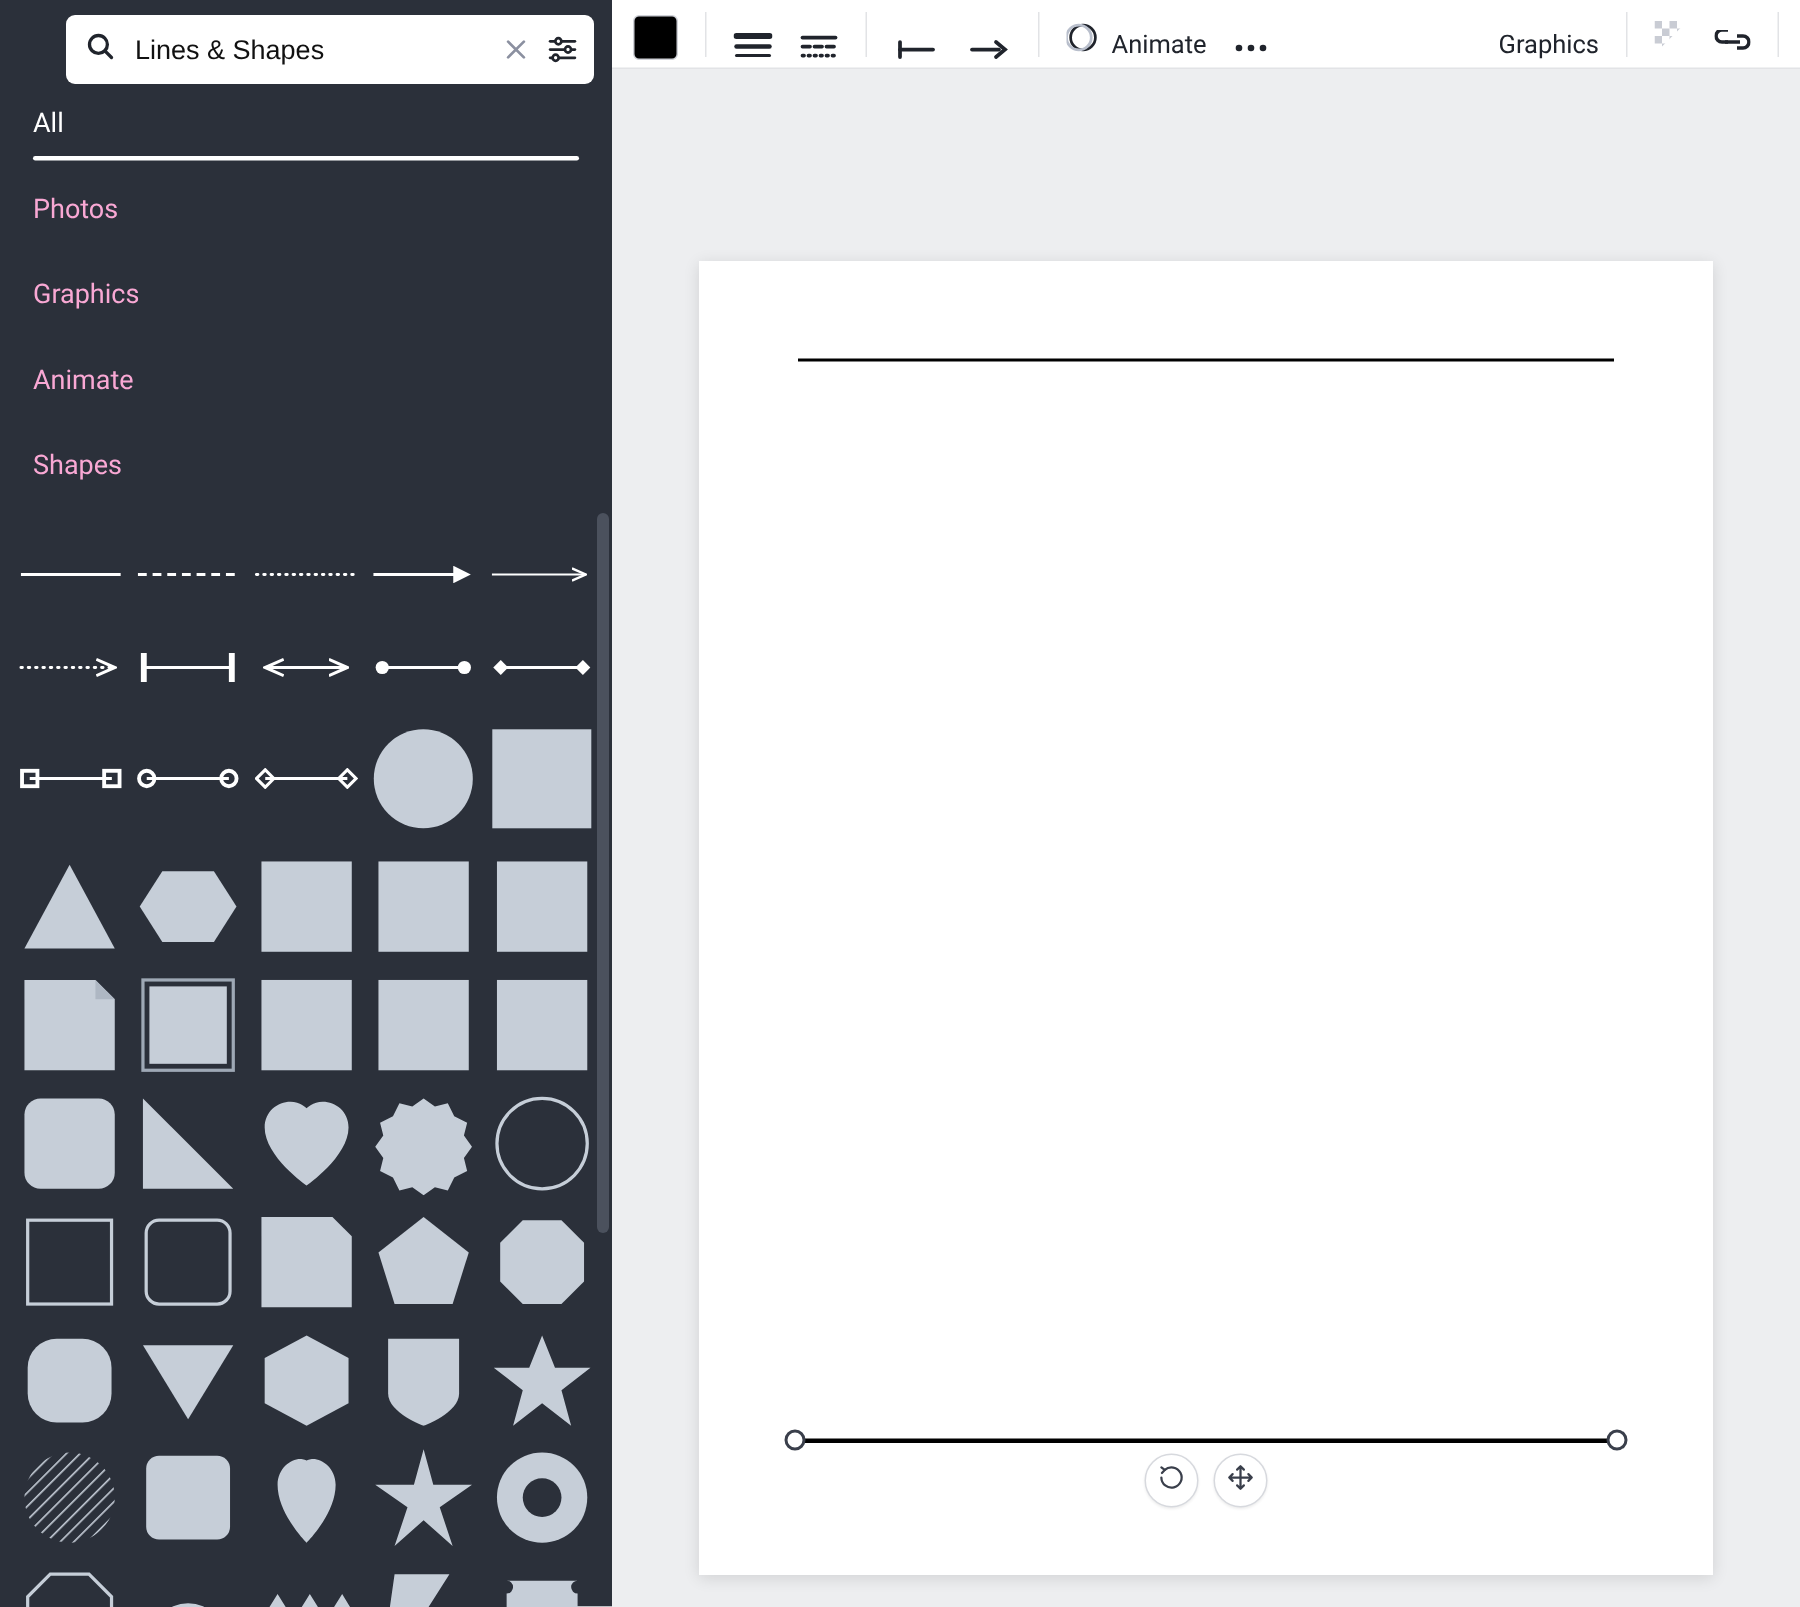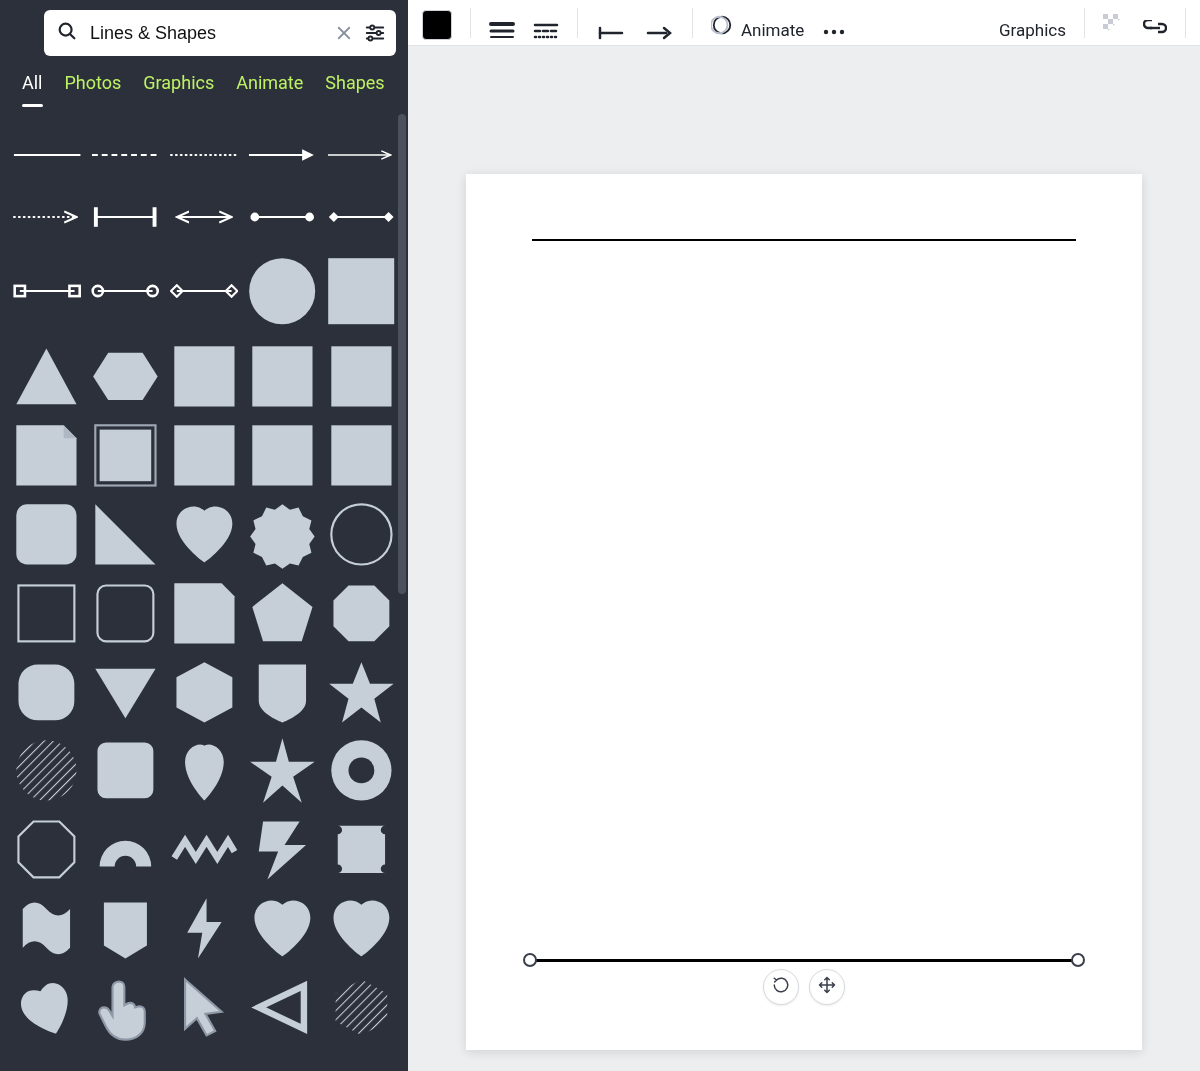--- a/index.html
+++ b/index.html
@@ -31,24 +31,24 @@
   .search{
     background:#fff;border-radius:6px;height:46px;display:flex;align-items:center;
     padding:0 10px 0 12px;gap:10px;color:#111;
   }
   .search input{
     flex:1;border:none;outline:none;font-size:18px;color:#111;background:transparent;
   }
   .search .icon-btn{color:#6c7280;display:flex;align-items:center;justify-content:center;width:28px;height:28px;border-radius:4px;cursor:pointer;}
 
   .tabs{
-    display:flex;gap:22px;padding:16px 22px 0 22px;border-bottom:1px solid transparent;
+    display:flex;gap:22px;padding:16px 22px 0 22px;border-bottom:1px solid transparent;flex-direction:column;
   }
   .tab{
-    color:#bef264;font-size:18px;padding-bottom:14px;cursor:pointer;position:relative;
+    color:#f9a8d4;font-size:18px;padding-bottom:14px;cursor:pointer;position:relative;
   }
   .tab.active{color:#fff;}
   .tab.active::after{
     content:"";position:absolute;left:0;right:0;bottom:0;height:3px;background:#fff;border-radius:2px;
   }
 
   .panel{
     position:relative;flex:1;overflow:hidden;
   }
   .panel-scroll{

